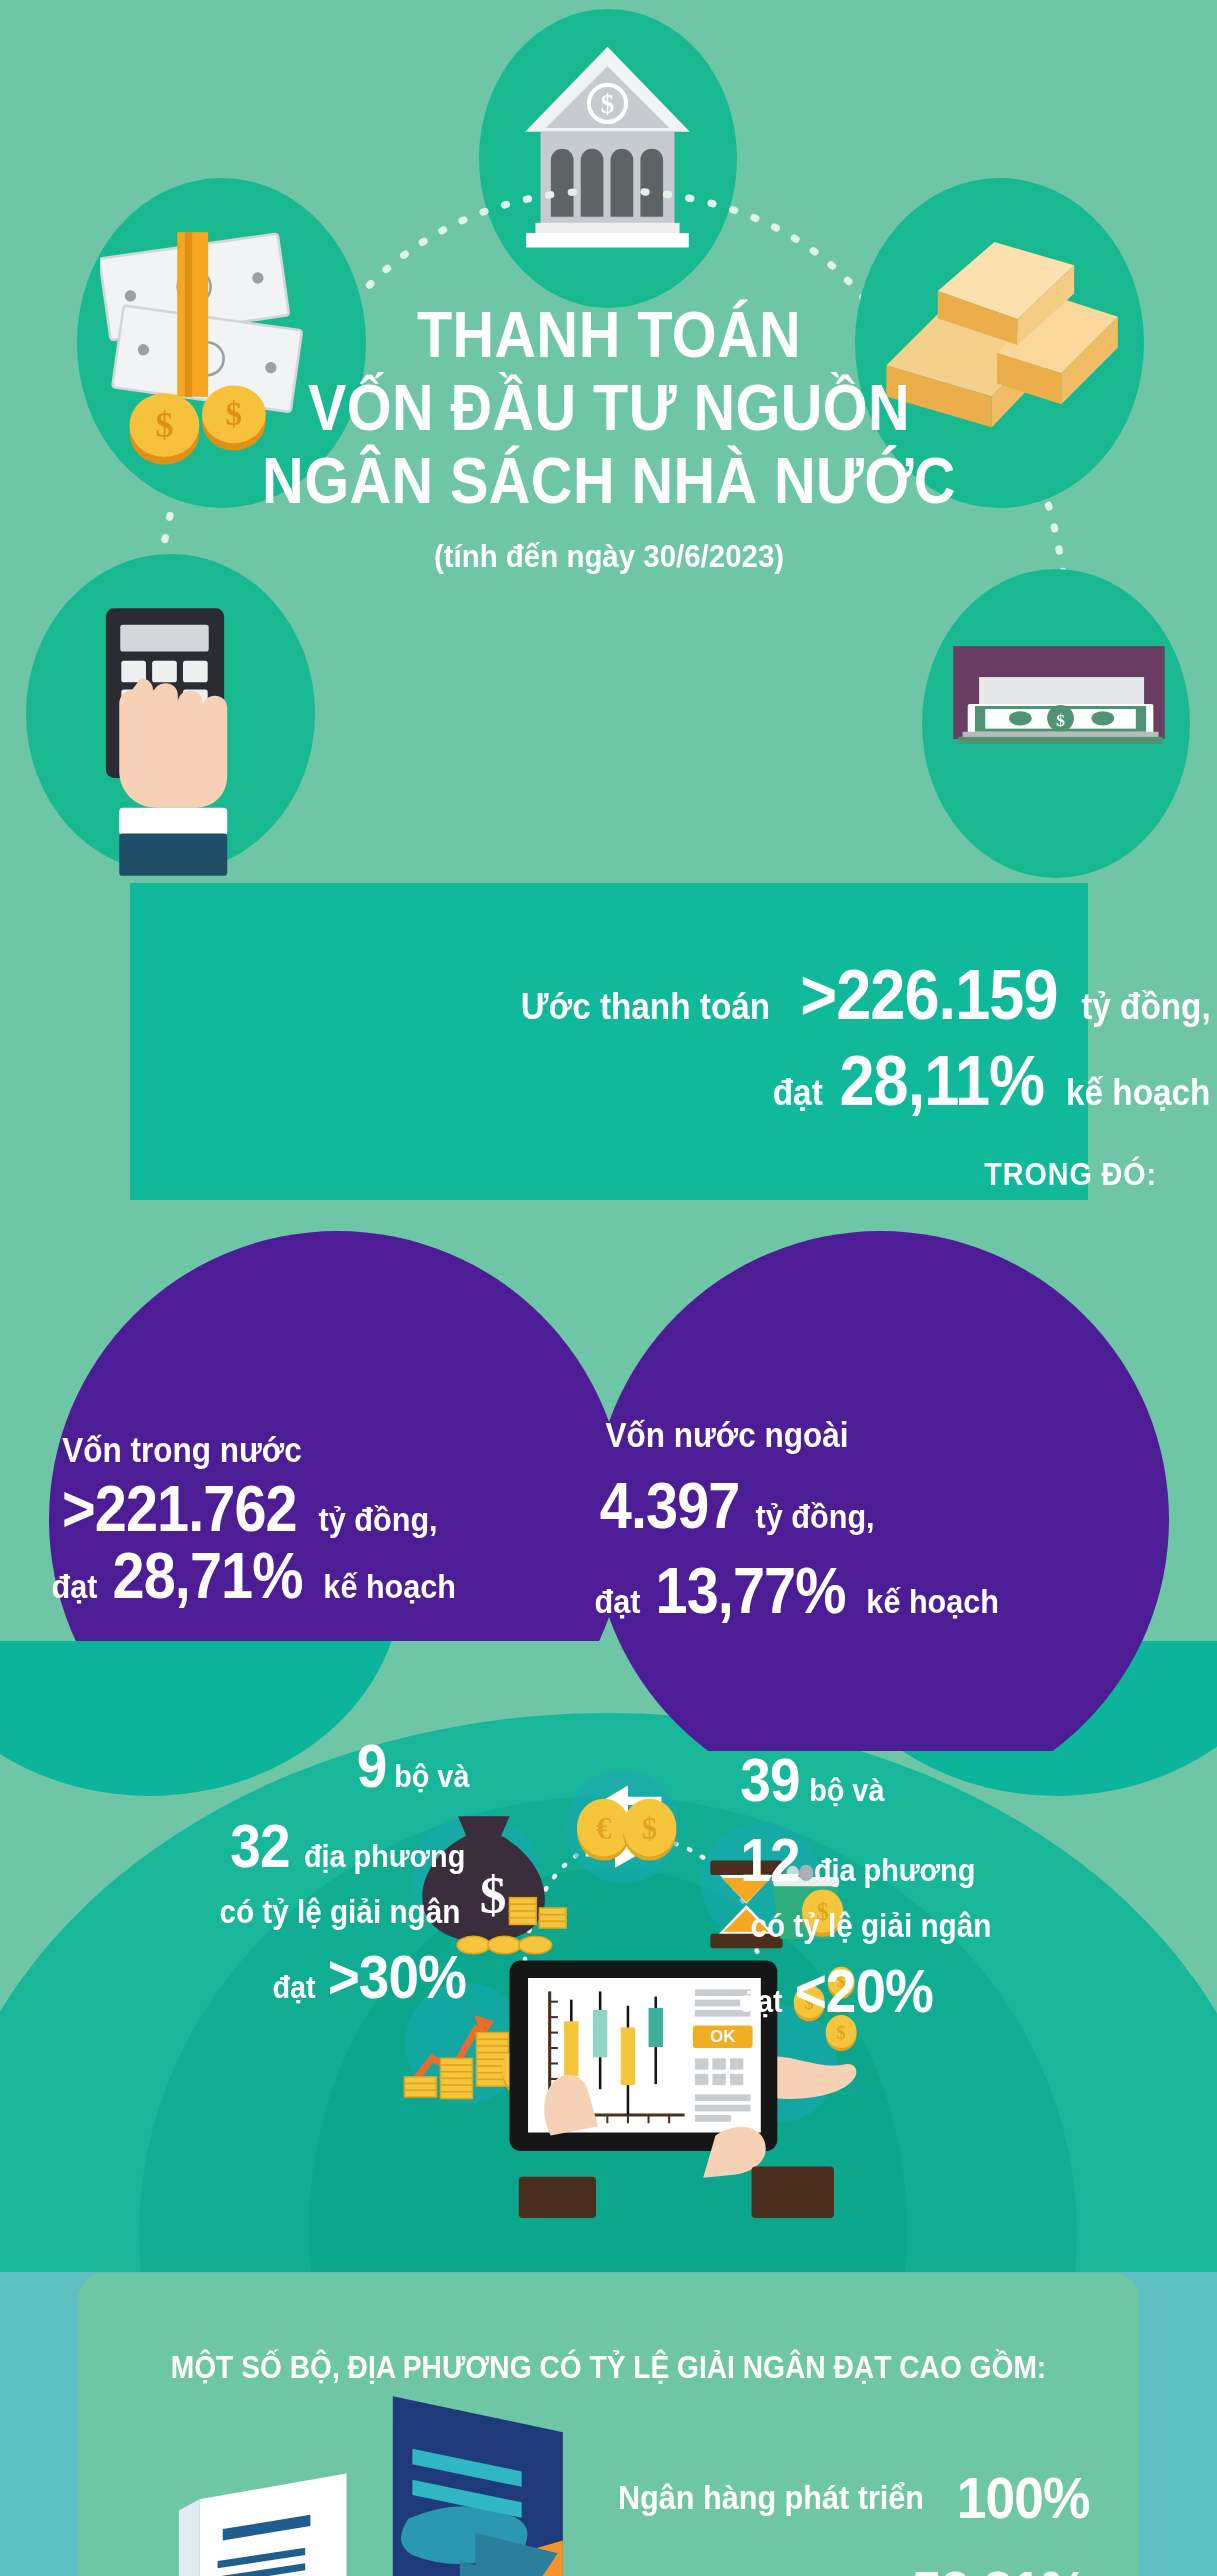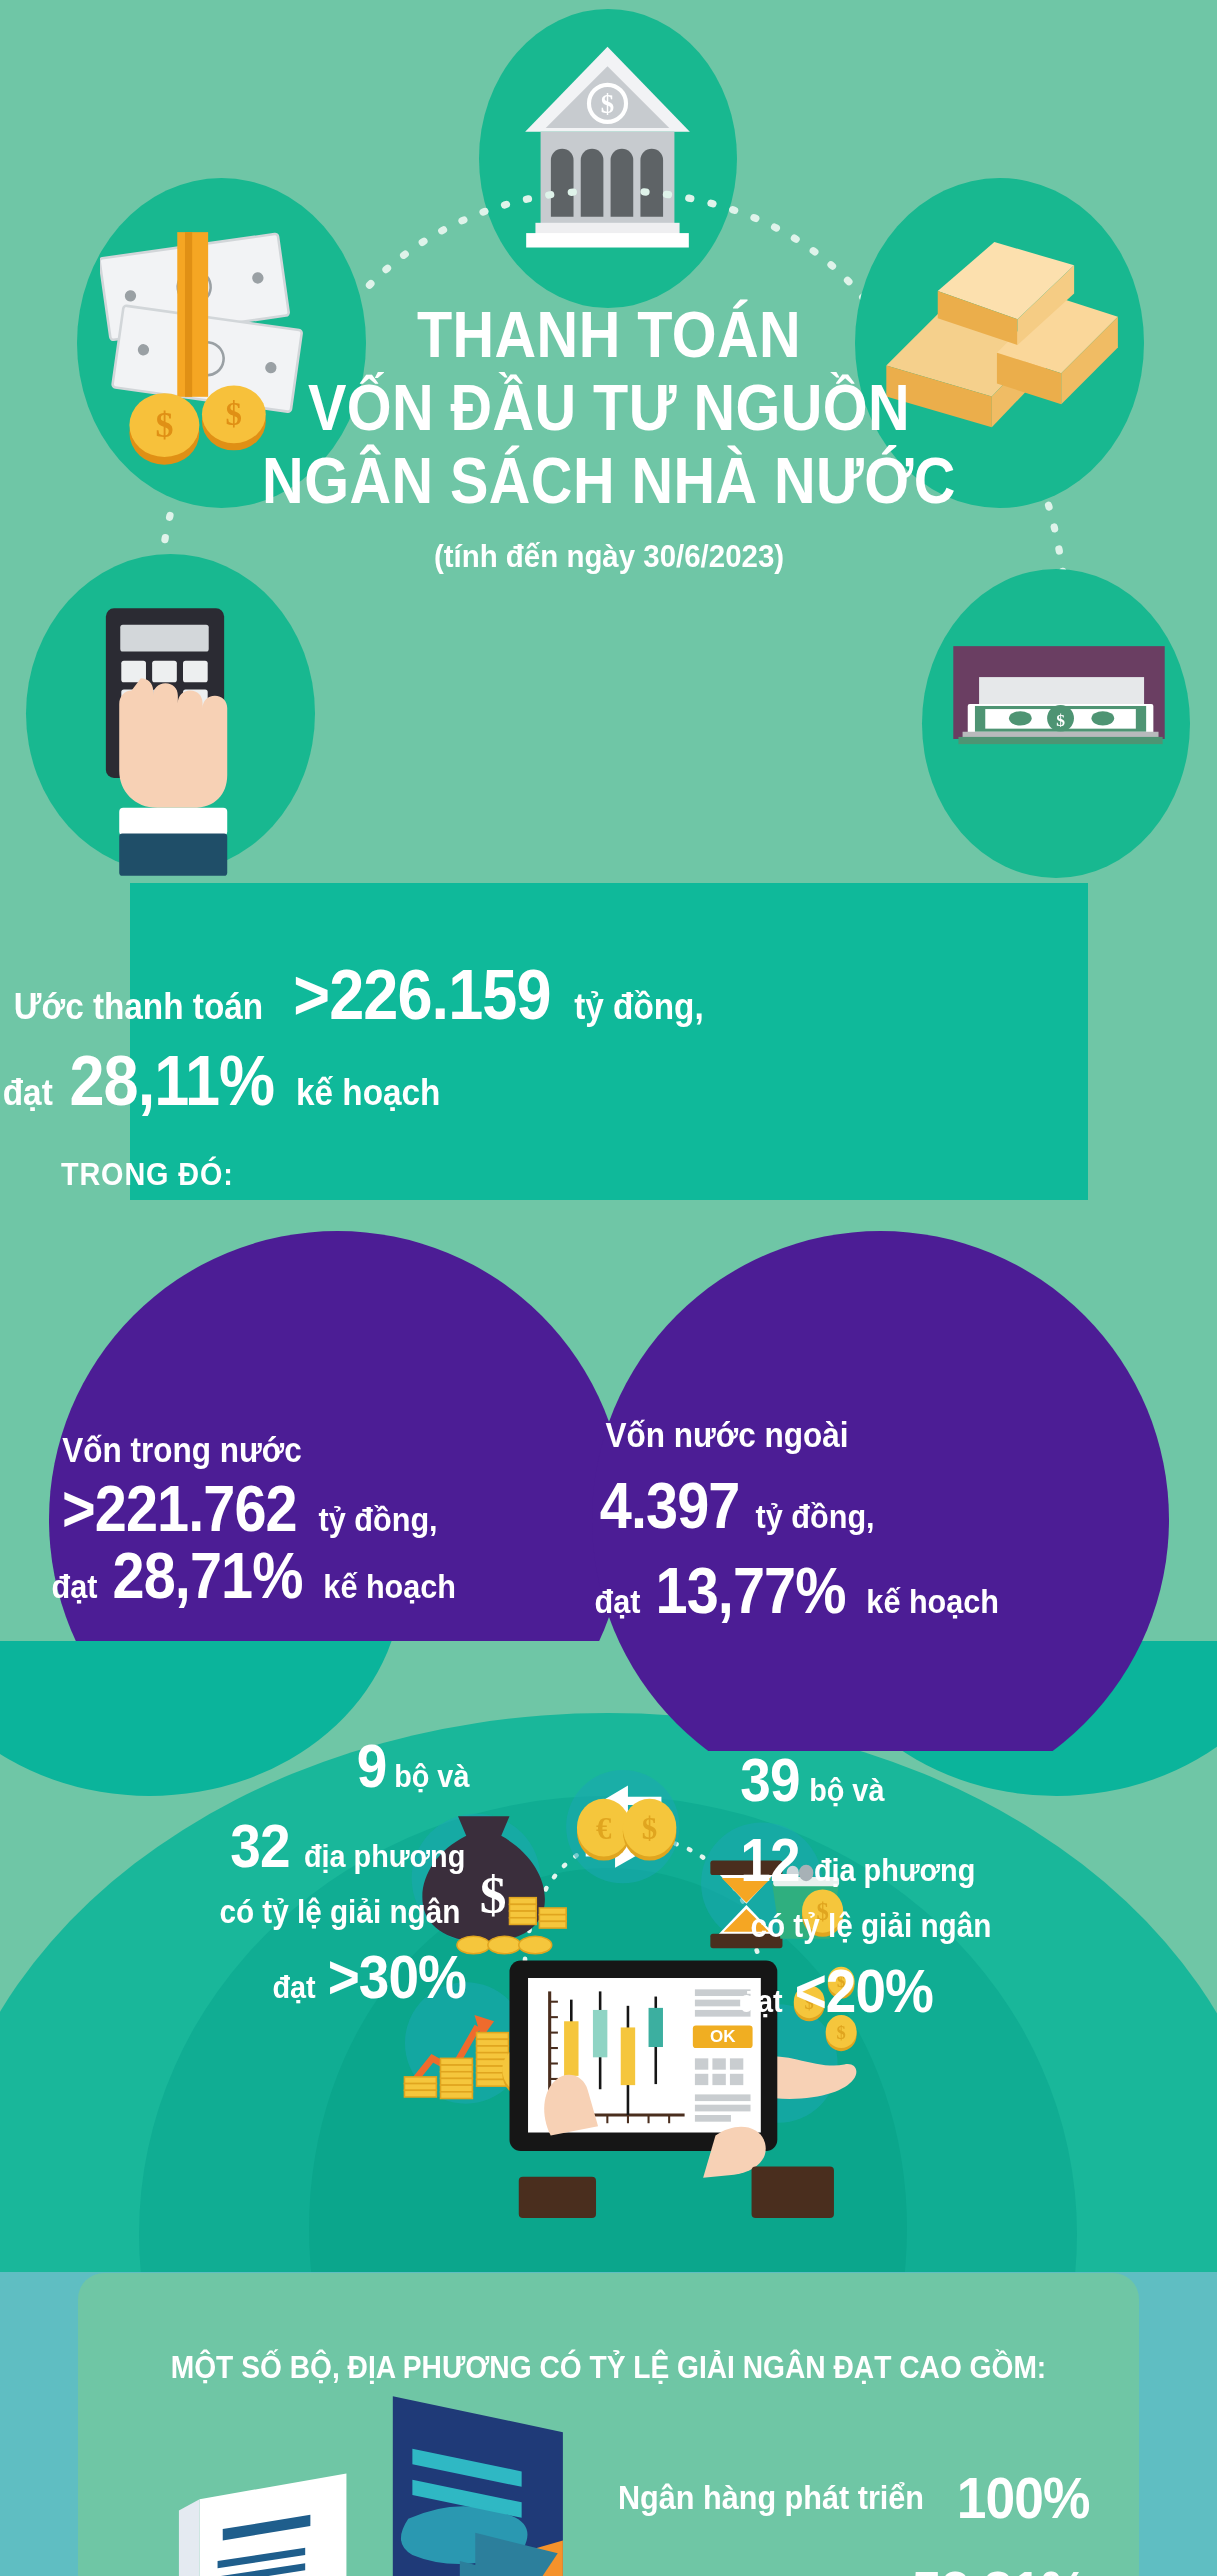--- a/index.html
+++ b/index.html
@@ -43,21 +43,21 @@
   
   .bowl-sec {
     position:absolute; left:0; top:883px; width:1218px; height:361px;
     background:#6FC6A6; overflow:hidden;
   }
   .bowl {
     position:absolute; left:50%; top:0px; transform:translateX(-50%);
     width:958px; height:639px; background:#0FB99A;
     border-radius:0 0 484px 484px / 0 0 309px 309px;
   }
-  .bowl-txt { position:absolute; left:0; top:77px; width:1218px; text-align:left; }
+  .bowl-txt { position:absolute; left:0; top:77px; width:1218px; text-align:right; }
   .stat-row { color:#fff; font-weight:bold; white-space:nowrap; line-height:1.0; }
   .sm { font-size:37px; transform:scaleX(0.9); display:inline-block; }
   .bg { font-size:70px; transform:scaleX(0.9); display:inline-block; letter-spacing:-1px;}
   .trongdo {
     color:#fff; font-weight:bold; font-size:32px; letter-spacing:1px;
     margin-top:40px; transform:scaleX(0.9);
   }
 
   
   .circles-sec {

